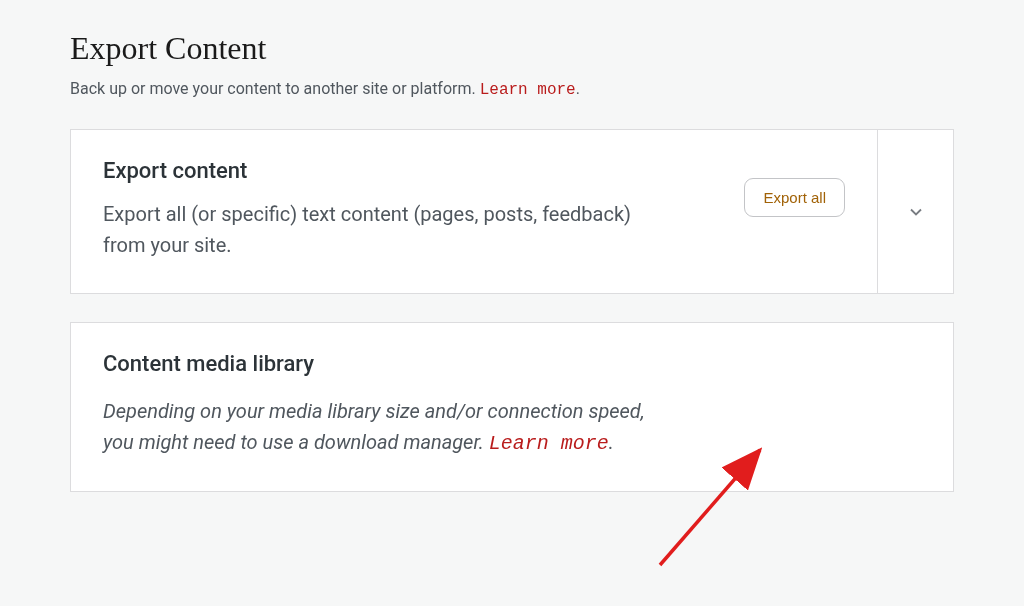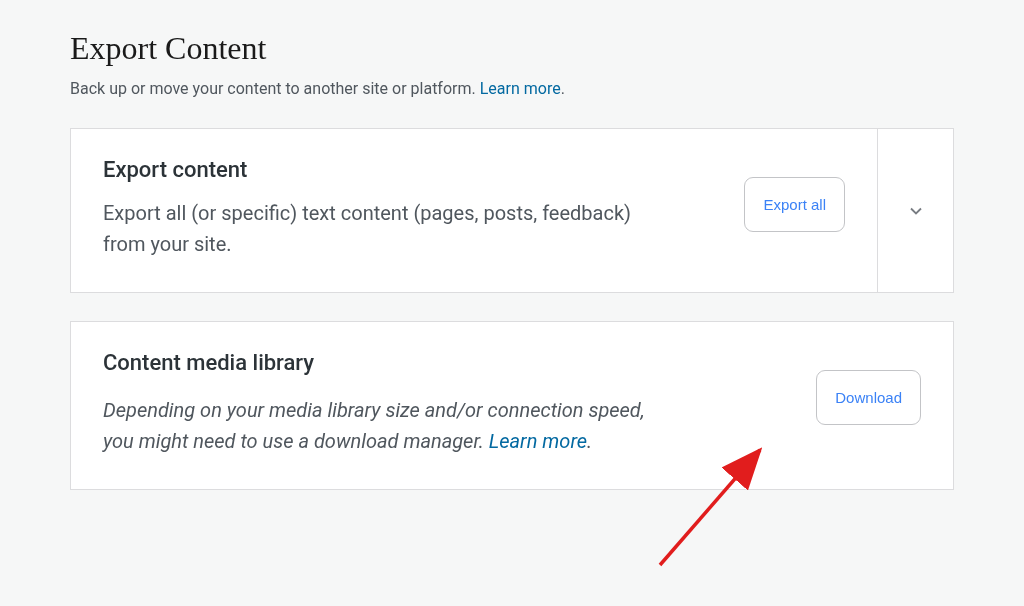--- a/index.html
+++ b/index.html
@@ -21,22 +21,23 @@
       font-weight: 400;
       color: #1a1a1a;
       margin-bottom: 12px;
     }
     .page-subtitle {
       font-size: 16px;
       color: #50575e;
       margin-bottom: 30px;
     }
     .link {
-      color: #0369a1;
+      color: #b91c1c;
       text-decoration: none;
+      font-family: Liberation Mono, monospace;
     }
     .card {
       background: #fff;
       border: 1px solid #dcdcde;
       display: flex;
       margin-bottom: 28px;
     }
     .card-main {
       flex: 1;
       padding: 28px 32px 32px 32px;
@@ -61,23 +62,23 @@
       color: #50575e;
     }
     .note {
       font-style: italic;
       margin-top: 20px;
     }
     .btn {
       background: #fff;
       border: 1px solid #c3c4c7;
       border-radius: 9px;
-      padding: 18px 18px;
+      padding: 10px 18px;
       font-size: 15px;
-      color: #3b82f6;
+      color: #a16207;
       cursor: pointer;
       white-space: nowrap;
       margin-top: 20px;
     }
     .expand-panel {
       width: 76px;
       border-left: 1px solid #dcdcde;
       display: flex;
       align-items: center;
       justify-content: center;
@@ -119,21 +120,20 @@
 </div>
 
 <div class="card">
   <div class="card-main">
     <div class="card-text">
       <h2 class="card-title">Content media library</h2>
       <p class="card-desc note">
         <span>Depending on your media library size and/or connection speed, you might need to use a download manager. </span><a href="#" class="link"><span>Learn more</span></a><span>.</span>
       </p>
     </div>
-    <button class="btn">Download</button>
   </div>
 </div>
 
 <svg class="arrow-overlay" width="1024" height="606" style="left:0;top:0;">
   <defs>
     <marker id="arrowhead" markerWidth="12" markerHeight="10" refX="11" refY="5" orient="auto">
       <polygon points="0 0, 12 5, 0 10" fill="#e11d1d"></polygon>
     </marker>
   </defs>
   <line x1="660" y1="565" x2="760" y2="450" stroke="#e11d1d" stroke-width="3.5" marker-end="url(#arrowhead)"></line>

